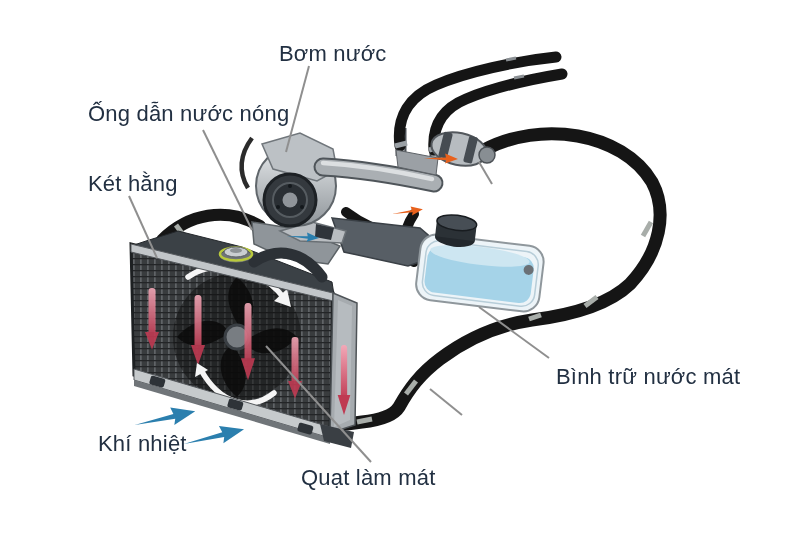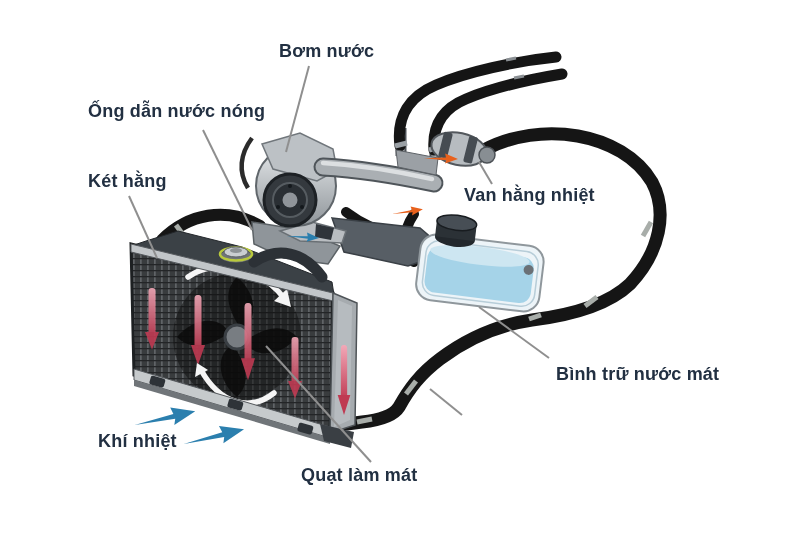--- a/index.html
+++ b/index.html
@@ -1,19 +1,19 @@
 <!DOCTYPE html>
 <html><head>
 <meta charset="utf-8">
 <style>
   html,body{margin:0;padding:0;background:#fff;}
   .stage{position:relative;width:800px;height:534px;background:#ffffff;overflow:hidden;
          font-family:"Liberation Sans",sans-serif;}
   .art{position:absolute;left:0;top:0;width:800px;height:534px;}
-  .lbl{position:absolute;font-weight:700;font-size:18px;color:#223042;
+  .lbl{position:absolute;font-weight:400;font-size:22px;color:#223042;
        white-space:nowrap;letter-spacing:.2px;line-height:1.15;}
 </style>
 </head>
 <body>
 
 <div class="stage">
 
 <svg class="art" viewBox="0 0 800 534">
   <defs>
     <linearGradient id="pinkArr" x1="0" y1="0" x2="0" y2="1">
@@ -183,18 +183,17 @@
     <line x1="492" y1="184" x2="479" y2="162"></line>
     <line x1="549" y1="358" x2="479" y2="307"></line>
     <line x1="462" y1="415" x2="430" y2="389"></line>
     <line x1="371" y1="462" x2="266" y2="346"></line>
   </g>
 </svg>
 
 <div class="lbl" style="left:279px;top:41px;">Bơm nước</div>
 <div class="lbl" style="left:88px;top:101px;">Ống dẫn nước nóng</div>
 <div class="lbl" style="left:88px;top:171px;">Két hằng</div>
-<div class="lbl" style="left:464px;top:185px;">Van hằng nhiệt</div>
 <div class="lbl" style="left:556px;top:355px;margin-top:9px;">Bình trữ nước mát</div>
 <div class="lbl" style="left:301px;top:465px;">Quạt làm mát</div>
 <div class="lbl" style="left:98px;top:431px;">Khí nhiệt</div>
 
 </div>
 
 </body></html>

